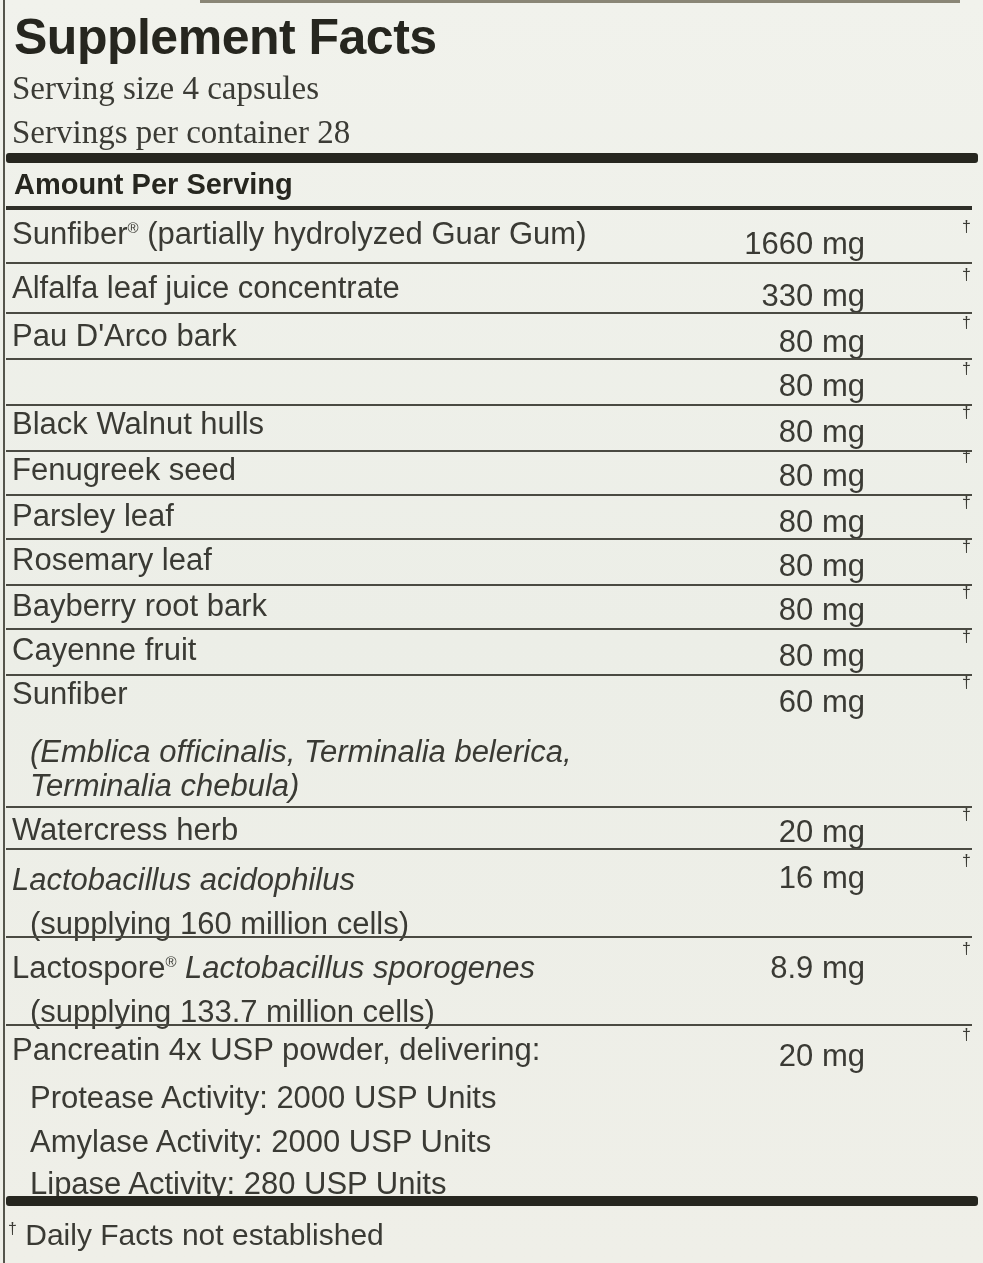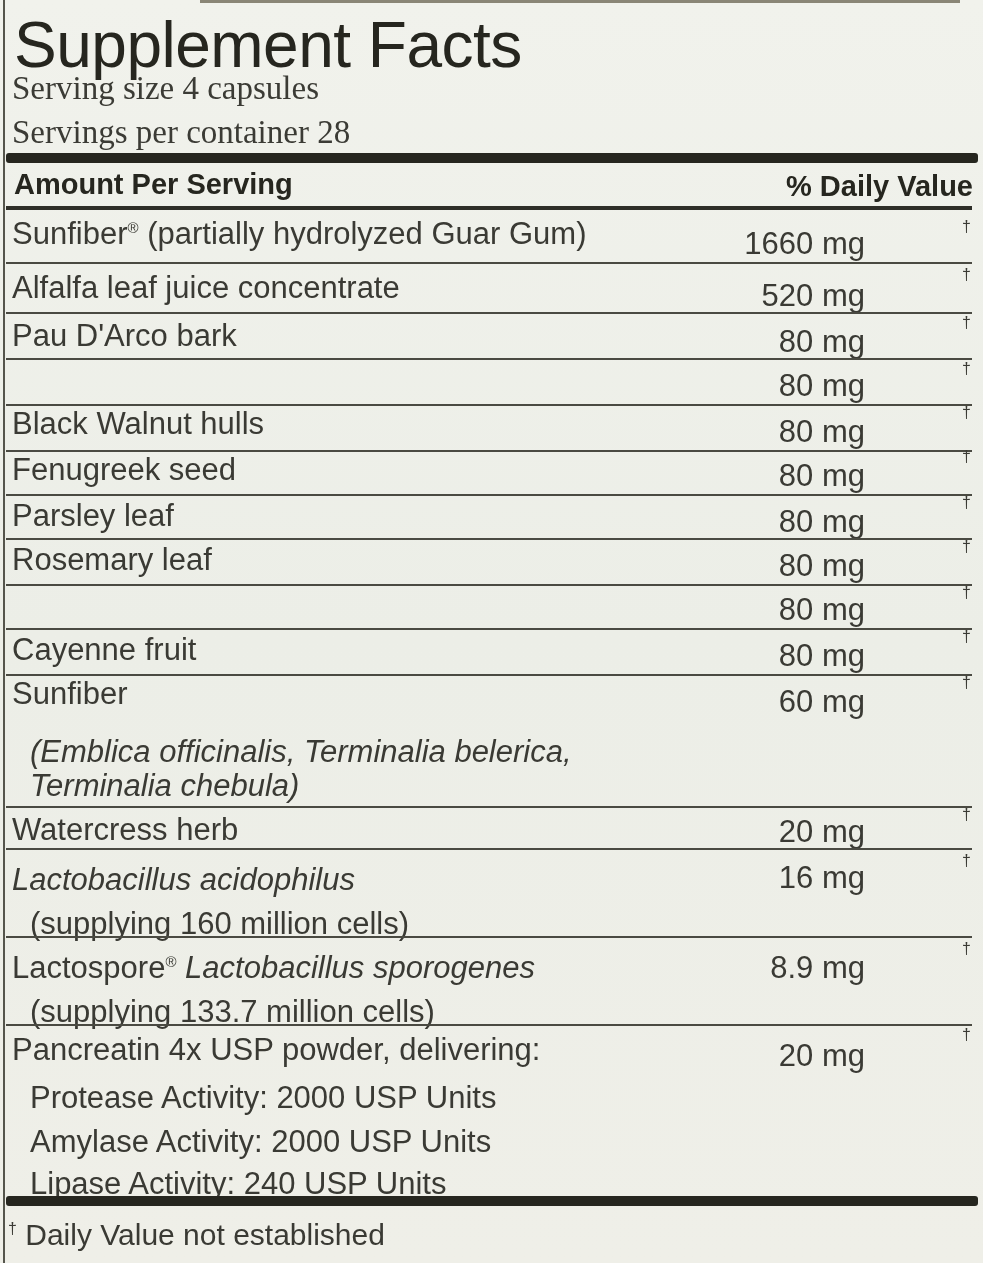--- a/index.html
+++ b/index.html
@@ -10,21 +10,21 @@
     color:#2a2a26;
     position:relative;
   }
   .label {
     position:absolute; left:0; top:0; width:983px; height:1263px;
     background:linear-gradient(180deg,#f1f2ec 0%,#eceee7 50%,#efefe8 100%);
   }
   .left-border { position:absolute; left:3px; top:0; width:2px; height:1263px; background:#55554c; }
   .top-line { position:absolute; left:200px; top:0; width:760px; height:3px; background:#8a8676; }
   .title {
-    position:absolute; left:14px; top:8px; font-size:64px; font-weight:normal;
+    position:absolute; left:14px; top:8px; font-size:50px; font-weight:bold;
     letter-spacing:-0.5px; color:#26261f;
   }
   .serving { position:absolute; left:12px; font-size:33px; color:#3b3b35;font-family:Liberation Serif, serif; }
   .thick { position:absolute; left:6px; width:972px; height:10px; background:#26261f; border-radius:3px; }
   .thin { position:absolute; left:6px; width:966px; height:2px; background:#4a4a42; }
   .med { position:absolute; left:6px; width:966px; height:4px; background:#2e2e28; }
   .hdr-left { position:absolute; left:14px; top:168px; font-size:29px; font-weight:bold; color:#26261f; }
   .hdr-right { position:absolute; right:10px; top:170px; font-size:29px; font-weight:bold; color:#26261f; }
   .row-name { position:absolute; left:12px; font-size:31px; color:#3a3a34; white-space:nowrap; }
   .row-sub { position:absolute; left:30px; font-size:31px; color:#3a3a34; white-space:nowrap; }
@@ -41,30 +41,29 @@
 <div class="label">
   <div class="left-border"></div>
   <div class="top-line"></div>
 
   <div class="title">Supplement Facts</div>
   <div class="serving" style="top:70px">Serving size 4 capsules</div>
   <div class="serving" style="top:114px">Servings per container 28</div>
 
   <div class="thick" style="top:153px"></div>
   <div class="hdr-left">Amount Per Serving</div>
-  <div class="hdr-right">% Daily Value</div>
   <div class="med" style="top:206px"></div>
 
   <div class="row-name" style="top:216px"><span>Sunfiber</span><span class="reg">®</span><span> (partially hydrolyzed Guar Gum)</span></div>
   <div class="row-amt" style="top:226px">1660 mg</div>
   <div class="dagger" style="top:218px">†</div>
   <div class="thin" style="top:262px"></div>
 
   <div class="row-name" style="top:270px">Alfalfa leaf juice concentrate</div>
-  <div class="row-amt" style="top:278px">520 mg</div>
+  <div class="row-amt" style="top:278px">330 mg</div>
   <div class="dagger" style="top:266px">†</div>
   <div class="thin" style="top:312px"></div>
 
   <div class="row-name" style="top:318px">Pau D'Arco bark</div>
   <div class="row-amt" style="top:324px">80 mg</div>
   <div class="dagger" style="top:314px">†</div>
   <div class="thin" style="top:358px"></div>
 
   <div class="row-amt" style="top:368px">80 mg</div>
   <div class="dagger" style="top:360px">†</div>
@@ -83,20 +82,21 @@
   <div class="row-name" style="top:498px">Parsley leaf</div>
   <div class="row-amt" style="top:504px">80 mg</div>
   <div class="dagger" style="top:494px">†</div>
   <div class="thin" style="top:538px"></div>
 
   <div class="row-name" style="top:542px">Rosemary leaf</div>
   <div class="row-amt" style="top:548px">80 mg</div>
   <div class="dagger" style="top:538px">†</div>
   <div class="thin" style="top:584px"></div>
 
+  <div class="row-name" style="top:588px">Bayberry root bark</div>
   <div class="row-amt" style="top:592px">80 mg</div>
   <div class="dagger" style="top:584px">†</div>
   <div class="thin" style="top:628px"></div>
 
   <div class="row-name" style="top:632px">Cayenne fruit</div>
   <div class="row-amt" style="top:638px">80 mg</div>
   <div class="dagger" style="top:628px">†</div>
   <div class="thin" style="top:674px"></div>
 
   <div class="row-name" style="top:676px">Sunfiber</div>
@@ -121,18 +121,18 @@
   <div class="row-amt" style="top:950px">8.9 mg</div>
   <div class="dagger" style="top:940px">†</div>
   <div class="row-sub" style="top:994px">(supplying 133.7 million cells)</div>
   <div class="thin" style="top:1024px"></div>
 
   <div class="row-name" style="top:1032px">Pancreatin 4x USP powder, delivering:</div>
   <div class="row-amt" style="top:1038px">20 mg</div>
   <div class="dagger" style="top:1026px">†</div>
   <div class="row-sub" style="top:1080px">Protease Activity: 2000 USP Units</div>
   <div class="row-sub" style="top:1124px">Amylase Activity: 2000 USP Units</div>
-  <div class="row-sub" style="top:1166px">Lipase Activity: 240 USP Units</div>
+  <div class="row-sub" style="top:1166px">Lipase Activity: 280 USP Units</div>
 
   <div class="thick" style="top:1196px"></div>
 
-  <div class="foot"><span class="d">†</span><span> Daily Value not established</span></div>
+  <div class="foot"><span class="d">†</span><span> Daily Facts not established</span></div>
 </div>
 
 </body></html>

